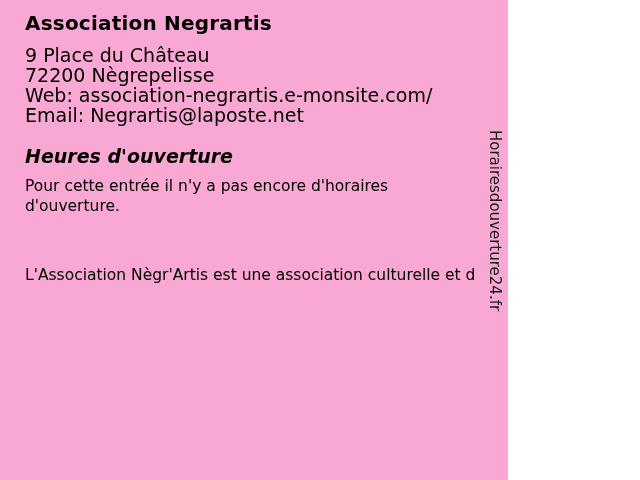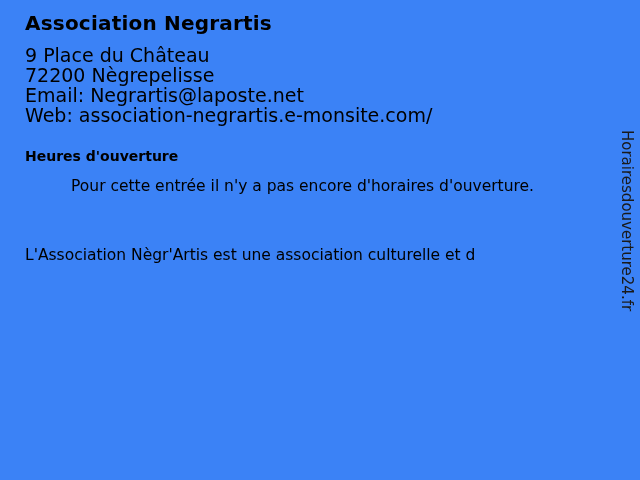--- a/index.html
+++ b/index.html
@@ -6,49 +6,49 @@
   html, body {
     width: 640px;
     height: 480px;
     background: #ffffff;
     font-family: "DejaVu Sans", "Liberation Sans", sans-serif;
     color: #000000;
     overflow: hidden;
   }
   .page {
     position: relative;
-    width: 640px;
+    width: 508px;
     height: 480px;
-    background: #3b82f6;
+    background: #f9a8d4;
   }
   .content {
     padding: 10px 60px 0 25px;
   }
   .listing-title {
     font-size: 20px;
     font-weight: bold;
     line-height: 27px;
     letter-spacing: 0.2px;
   }
   .address-block {
     margin-top: 8px;
     font-size: 19px;
     line-height: 20px;
   }
   .section-heading {
-    font-size: 14px;
+    font-size: 19px;
     font-weight: bold;
     line-height: 20px;
+    font-style: italic;
   }
   .hours-heading { margin-top: 21px; }
   .hours-body {
     margin-top: 10px;
     font-size: 15.5px;
     line-height: 20px;
-    text-align: center;
   }
   .info-heading { margin-top: 20px; }
   .info-body {
     margin-top: 9px;
     font-size: 15.5px;
     line-height: 20px;
     white-space: pre;
   }
   .watermark {
     position: absolute;
@@ -64,22 +64,22 @@
 <body>
 
 <div class="page">
   <div class="content">
 
     <h1 class="listing-title">Association Negrartis</h1>
 
     <div class="address-block">
       <div>9 Place du Château</div>
       <div>72200 Nègrepelisse</div>
+      <div>Web: association-negrartis.e-monsite.com/</div>
       <div>Email: Negrartis@laposte.net</div>
-      <div>Web: association-negrartis.e-monsite.com/</div>
     </div>
 
     <h2 class="section-heading hours-heading">Heures d'ouverture</h2>
 
     <div class="hours-body">Pour cette entrée il n'y a pas encore d'horaires d'ouverture.</div>
 
 
     <div class="info-body">
       <div>L'Association Nègr'Artis est une association culturelle et d</div>
     </div>

